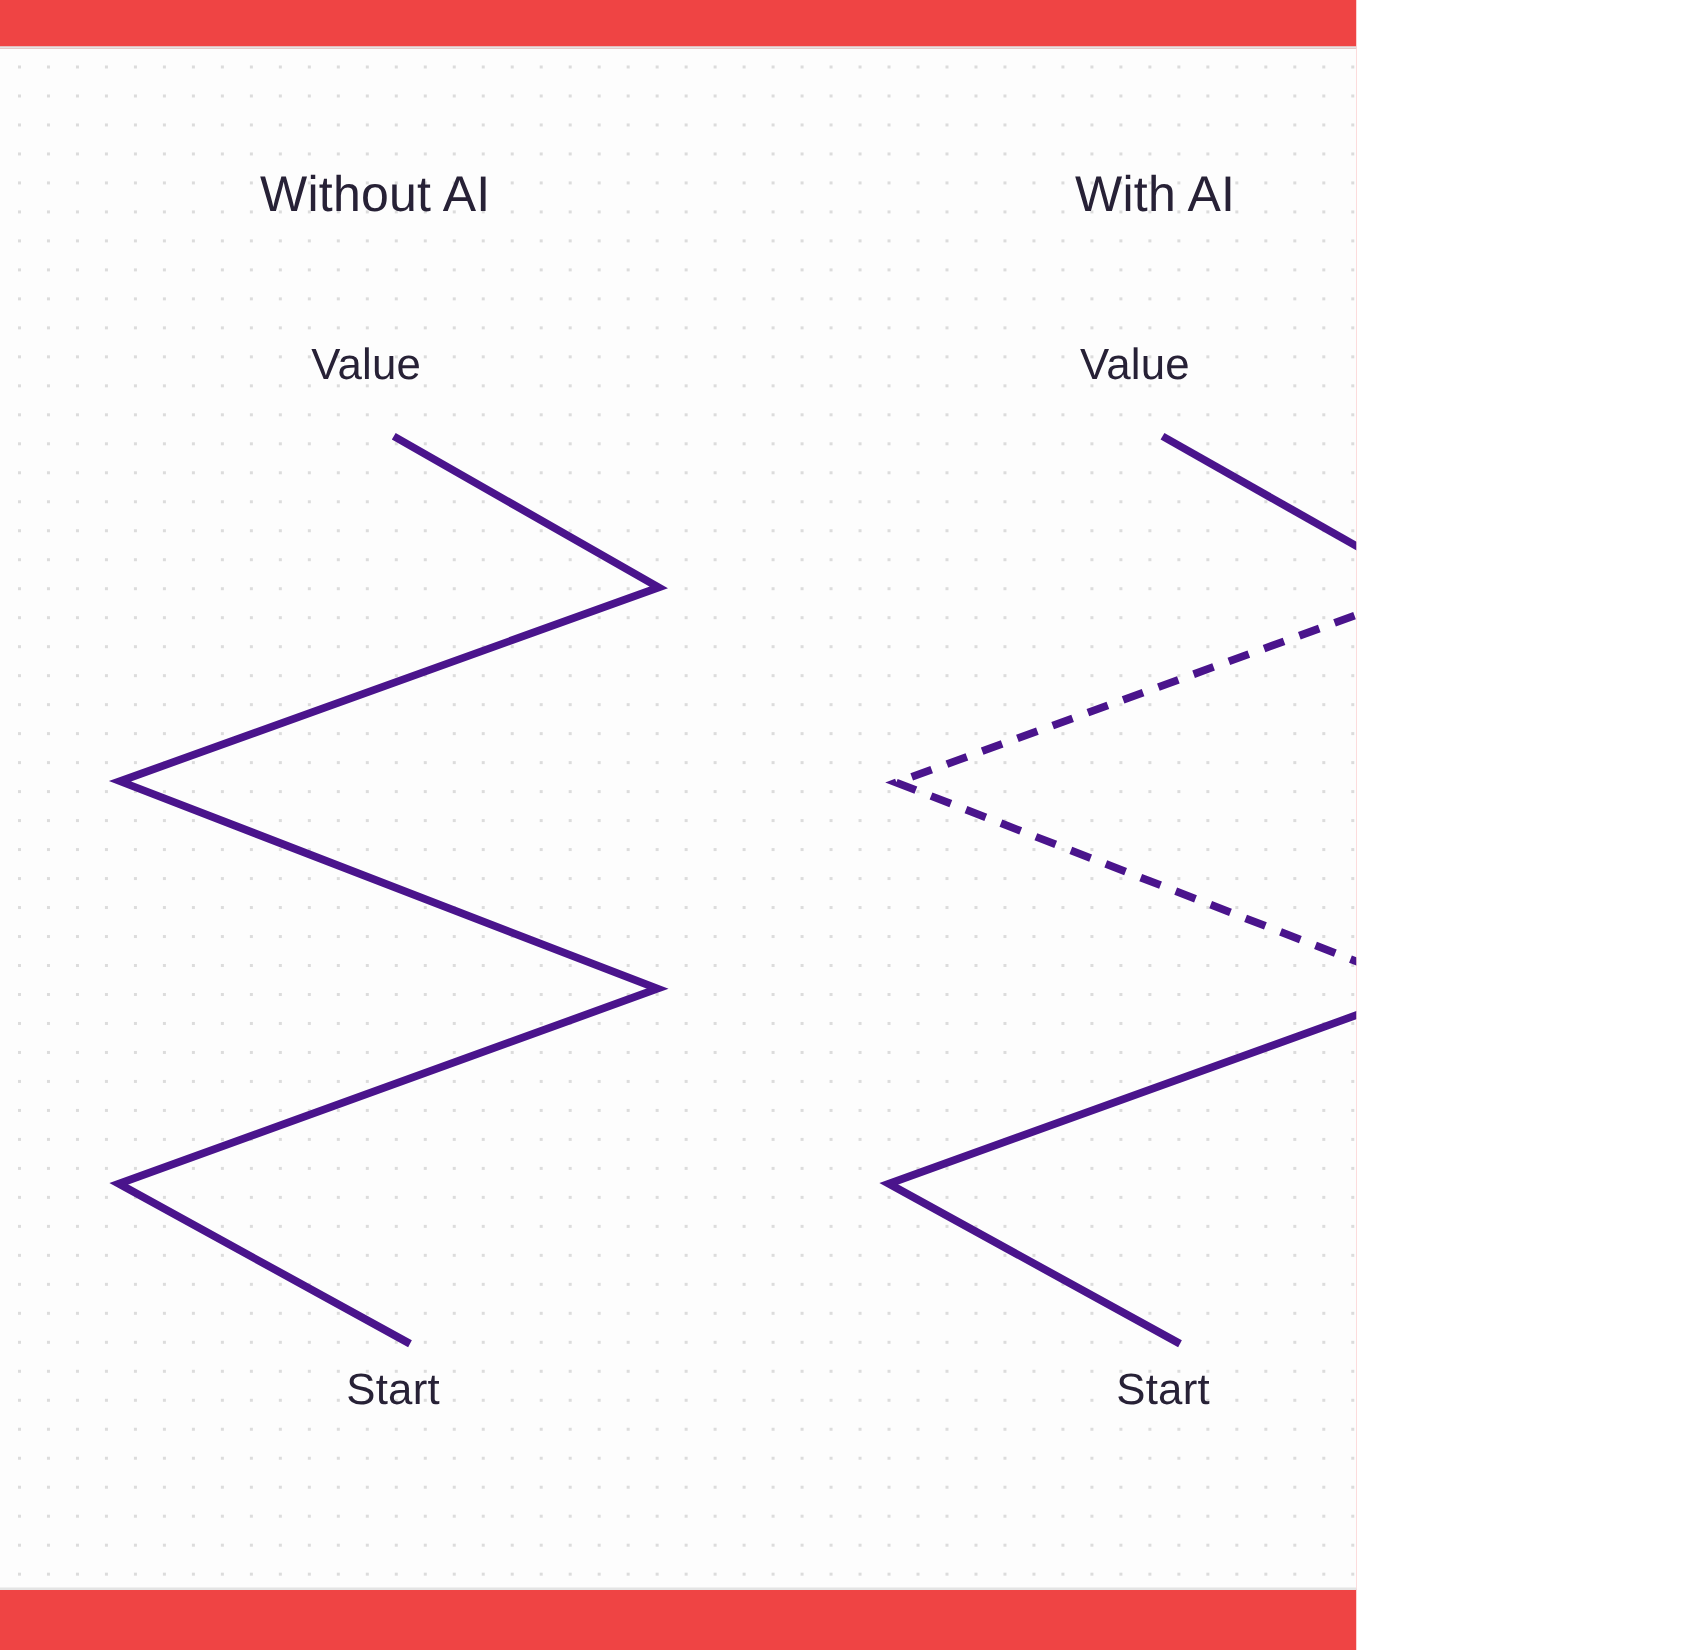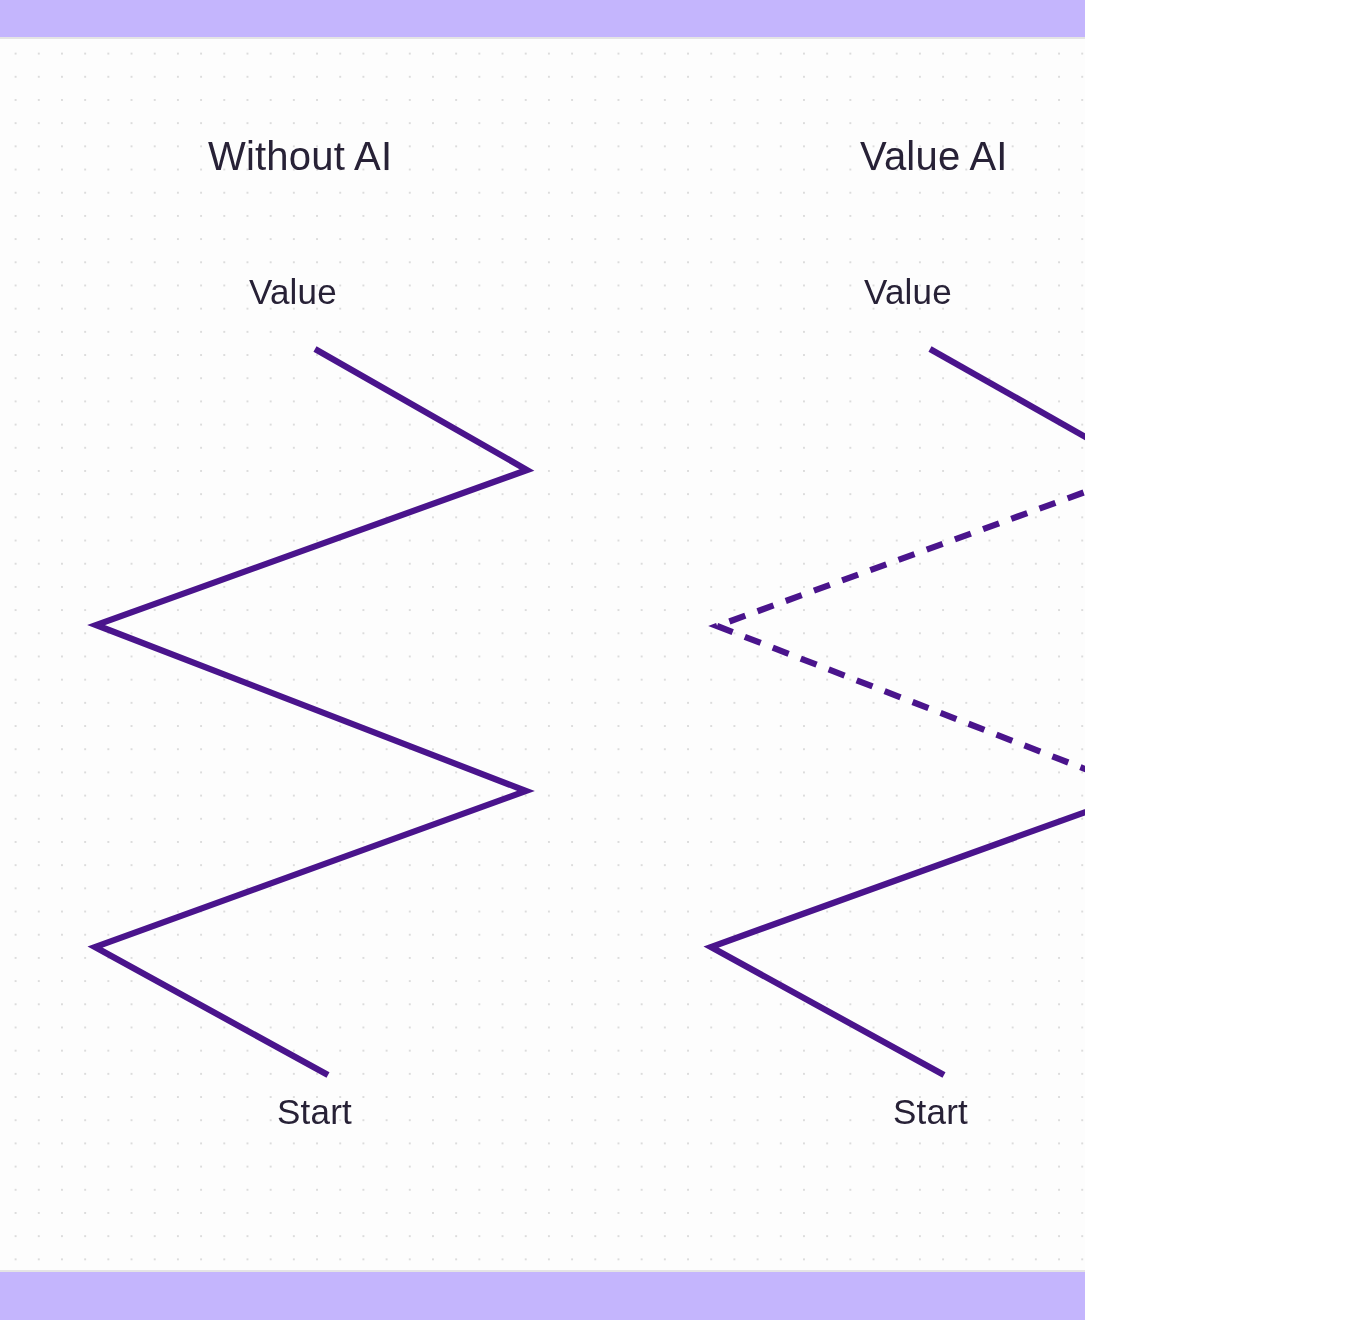--- a/index.html
+++ b/index.html
@@ -8,21 +8,21 @@
     background: #ffffff;
   }
   body {
     font-family: "Liberation Sans", sans-serif;
   }
   #canvas {
     position: relative;
     width: 1085px;
     height: 1320px;
     overflow: hidden;
-    background: #c4b5fd;
+    background: #ef4444;
   }
   
   #grid-area {
     position: absolute;
     left: 0;
     top: 39px;
     width: 1294px;
     height: 1232px;
     background-color: #fdfdfd;
     background-image: radial-gradient(#dcdcdc 1.15px, transparent 1.2px);
@@ -88,18 +88,18 @@
       </g>
   </svg>
 
   <div class="panel">
     <div class="label label-title" style="left:208px; top:136px;">Without AI</div>
     <div class="label" style="left:249px; top:274px;">Value</div>
     <div class="label" style="left:277px; top:1094px;">Start</div>
   </div>
 
   <div class="panel">
-    <div class="label label-title" style="left:860px; top:136px;">Value AI</div>
+    <div class="label label-title" style="left:860px; top:136px;">With AI</div>
     <div class="label" style="left:864px; top:274px;">Value</div>
     <div class="label" style="left:893px; top:1094px;">Start</div>
   </div>
 
 </div>
 
 </body></html>

